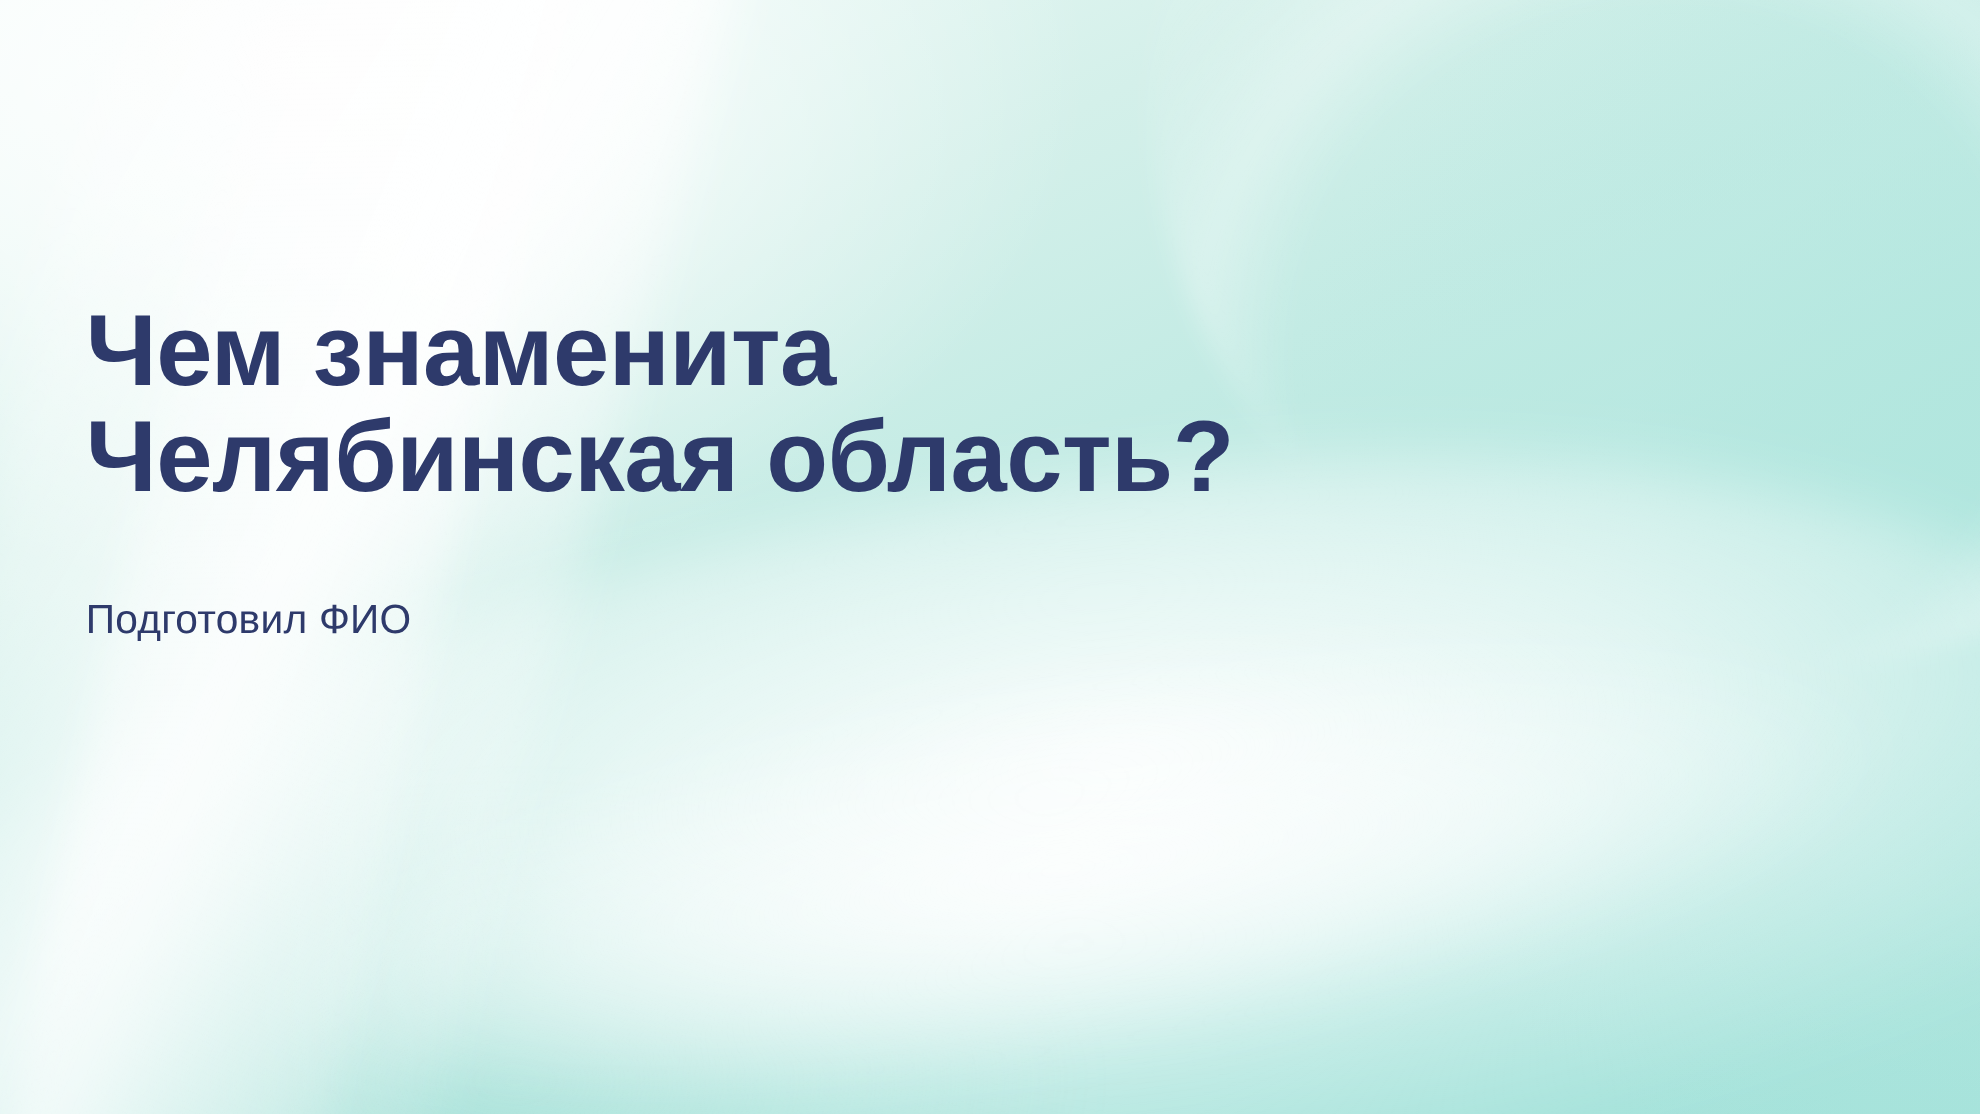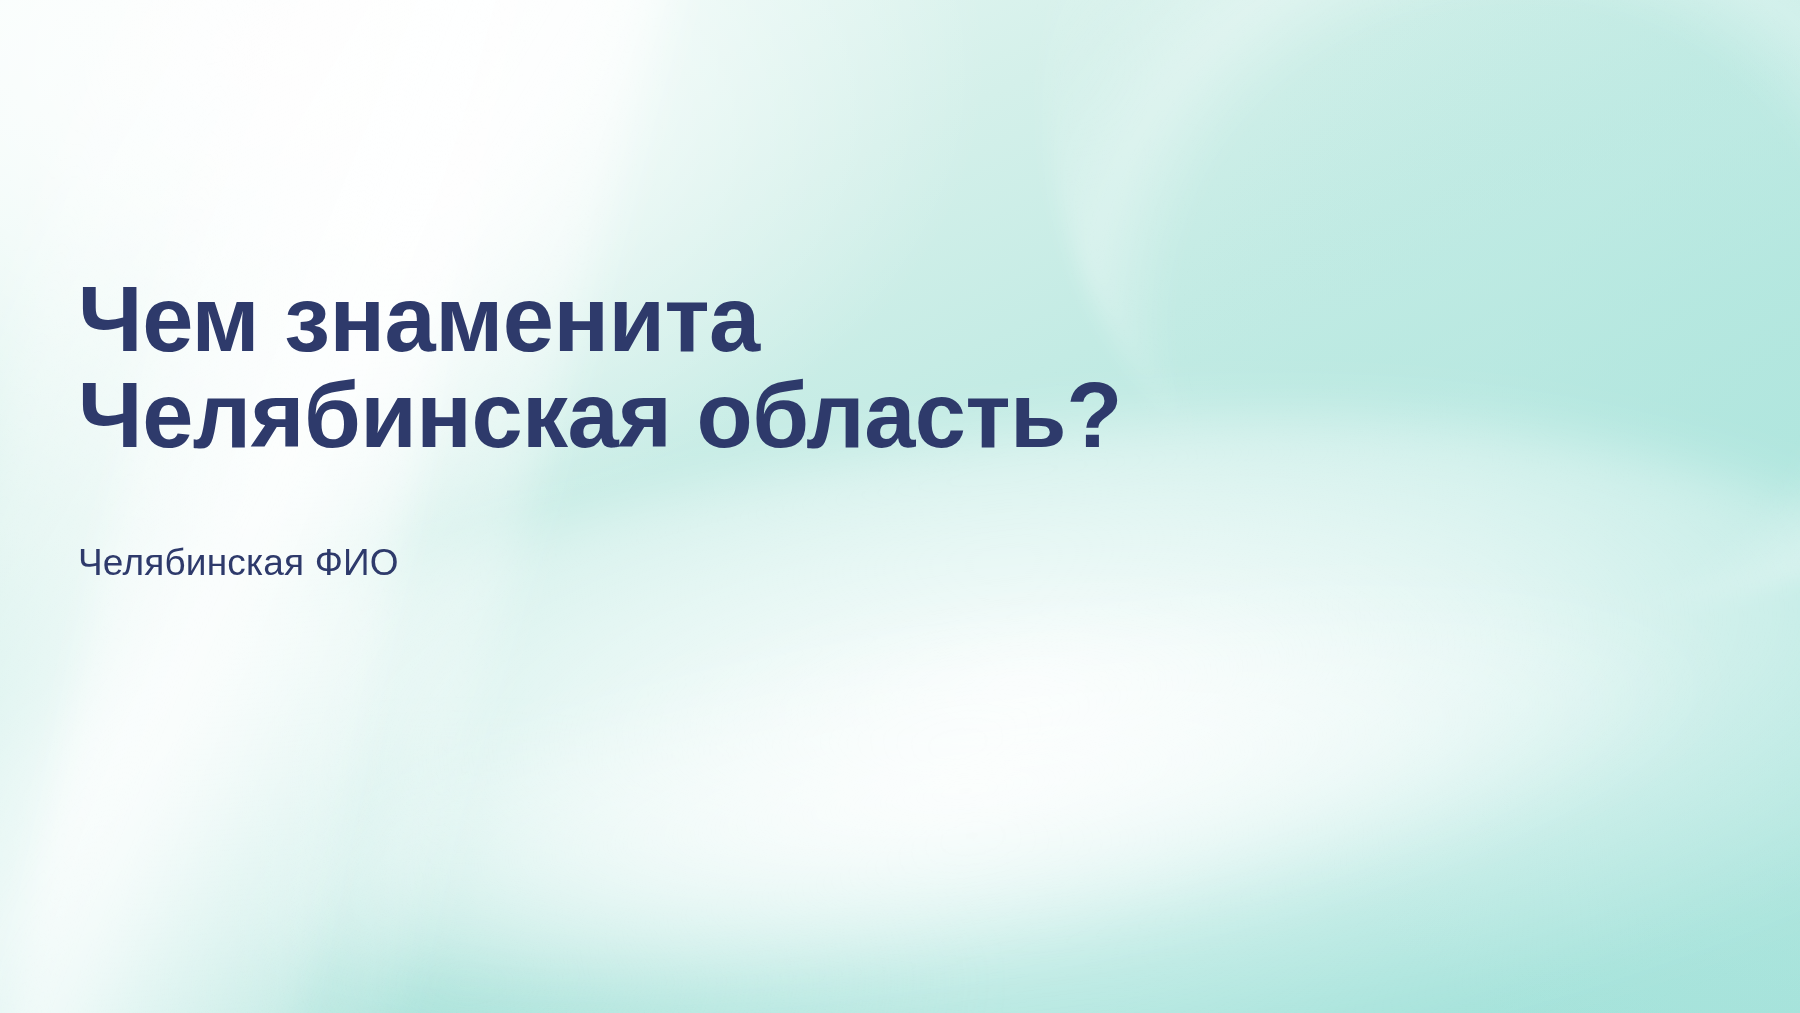--- a/index.html
+++ b/index.html
@@ -198,16 +198,16 @@
   <div class="shade-bl"></div>
   <div class="swoosh-arc-tr"></div>
   <div class="swoosh-bowl"></div>
   <div class="swoosh-sweep"></div>
   <div class="swoosh-ribbon-a"></div>
   <div class="swoosh-ribbon-b"></div>
 
   <div class="content">
     <h1 class="slide-title">Чем знаменита
 Челябинская область?</h1>
-    <p class="slide-subtitle">Челябинская ФИО</p>
+    <p class="slide-subtitle">Подготовил ФИО</p>
   </div>
 
 </div>
 
 </body></html>

